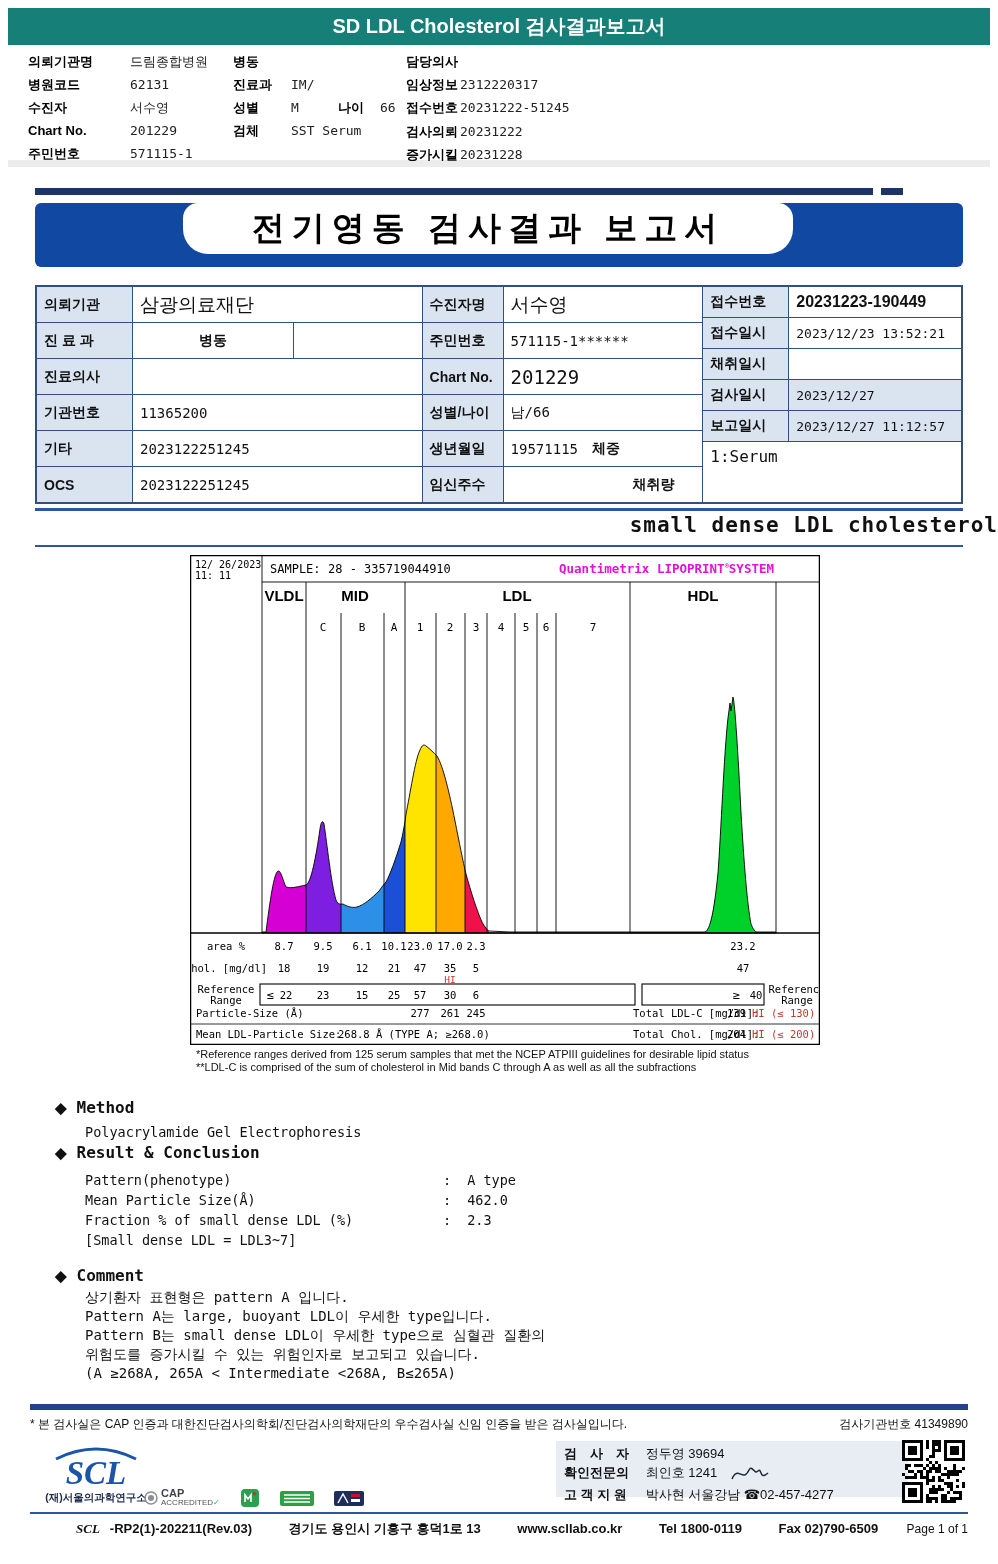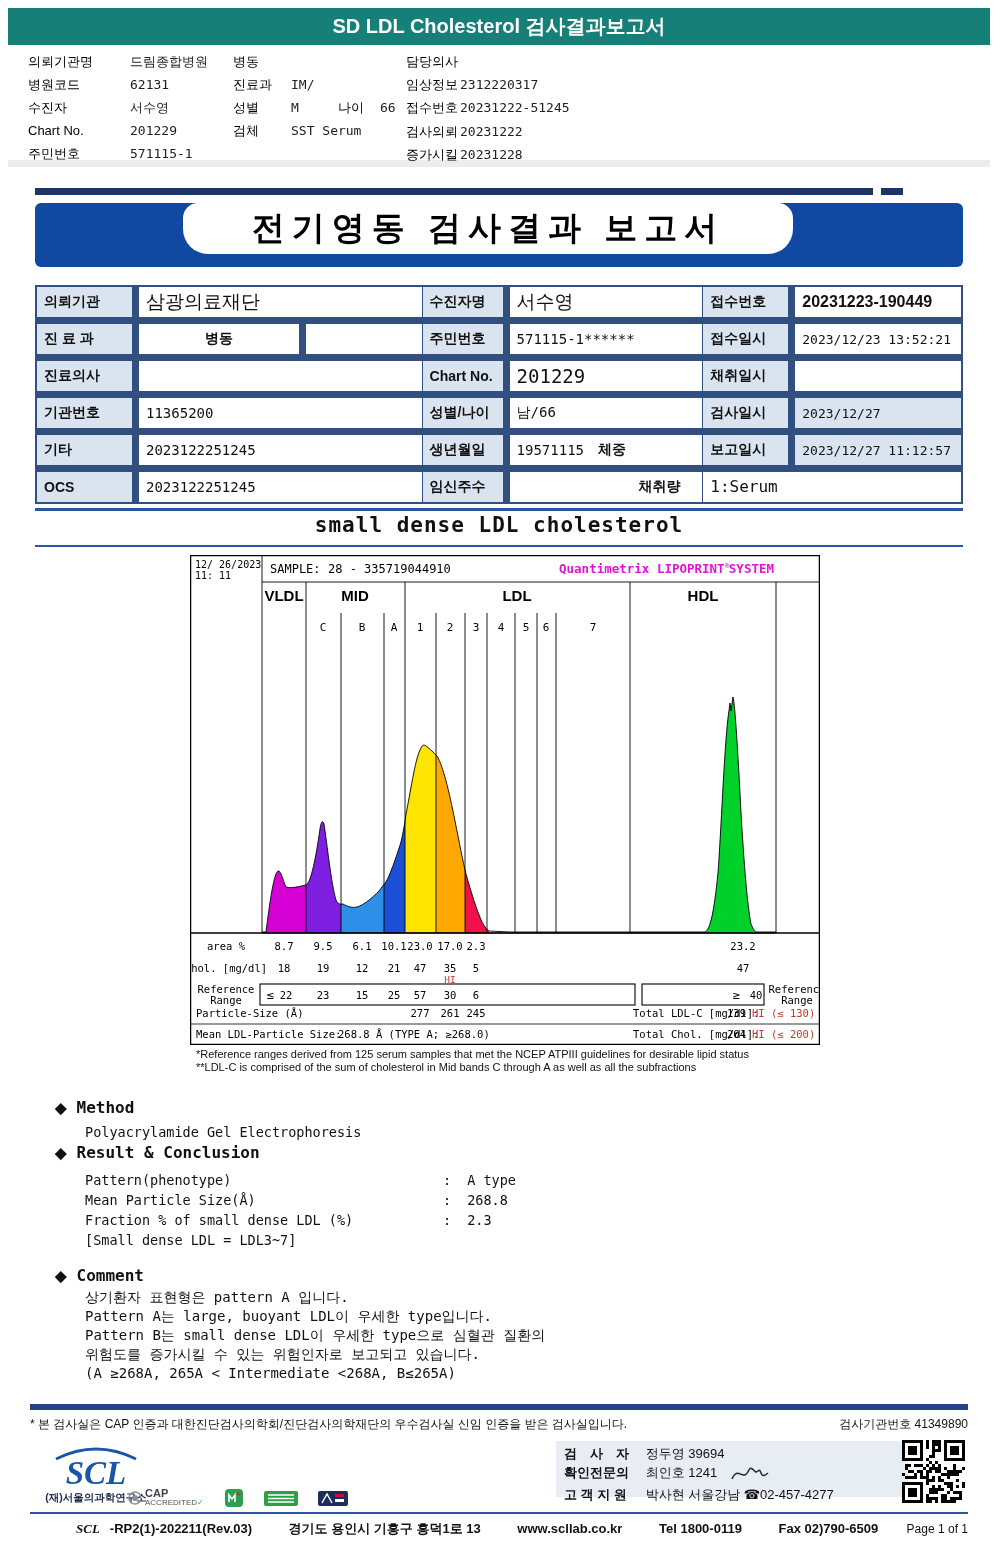--- a/index.html
+++ b/index.html
@@ -4,54 +4,54 @@
 <style>
   html,body{margin:0;padding:0;background:#fff;}
   .page{position:relative;width:998px;height:1564px;background:#fff;overflow:hidden;
         font-family:"Liberation Sans","DejaVu Sans",sans-serif;color:#111;}
   
   .teal-bar{position:absolute;left:8px;top:8px;width:982px;height:37px;background:#157f78;
             color:#ffffff;display:flex;align-items:center;justify-content:center;
             font-size:20px;font-weight:bold;}
   
   .pinfo{position:absolute;left:8px;top:48px;width:982px;height:112px;border-bottom:7px solid #ececec;}
-  .pl{font-weight:normal;font-size:13px;color:#000;}
+  .pl{font-weight:bold;font-size:13px;color:#000;}
   .pv{font-size:13px;color:#222;font-family:"DejaVu Sans Mono",monospace;}
   .pi{position:absolute;white-space:nowrap;}
   
   .banner{position:absolute;left:35px;top:188px;width:856px;height:84px;}
   .banner-topline{position:absolute;left:0;top:0;width:838px;height:7px;background:#1c3566;}
   .banner-topsq{position:absolute;left:846px;top:0;width:22px;height:7px;background:#1c3566;}
   .banner-main{position:absolute;left:0;top:15px;width:928px;height:64px;background:#1148a2;border-radius:6px;}
   .banner-white{position:absolute;left:148px;right:170px;top:0;height:51px;background:#fff;
                 border-radius:15px 15px 25px 25px;display:flex;align-items:center;justify-content:center;}
   .banner-title{font-size:33px;font-weight:600;letter-spacing:7px;color:#000;white-space:nowrap;}
   
   .itable{position:absolute;left:35px;top:285px;width:928px;height:219px;display:flex;
           background:#31507f;border:2px solid #31507f;box-sizing:border-box;}
-  .grp{display:grid;gap:7px;background:#31507f;}
+  .grp{display:grid;gap:1px;background:#31507f;}
   .grp+.grp{margin-left:1px;}
   .grp.gleft{width:385px;grid-template-columns:95px 160px 1fr;grid-template-rows:repeat(6,1fr);}
   .grp.gmid{width:280px;grid-template-columns:80px 1fr;grid-template-rows:repeat(6,1fr);}
   .grp.gright{width:258px;grid-template-columns:85px 1fr;grid-template-rows:repeat(5,30px) 1fr;}
   .cell{background:#fff;display:flex;align-items:center;padding:0 7px;font-size:14px;
         white-space:nowrap;overflow:hidden;}
   .cell.lab{background:#dae4f0;font-weight:bold;}
   .cell.big{font-size:19px;}
   .cell.bold{font-weight:bold;}
   .cell.mono{font-family:"DejaVu Sans Mono",monospace;}
   .cell.ctr{justify-content:center;}
   .cell.tint{background:#dae4f0;}
   .span2{grid-column:2/4;}
   .noteCell{grid-column:1/3;align-items:flex-start!important;padding-top:5px;
             font-family:"DejaVu Sans Mono",monospace;font-size:16px;}
   .wlab{font-weight:bold;font-family:"Liberation Sans",sans-serif;}
   
   .sline{position:absolute;left:35px;width:928px;background:#2b55a5;}
-  .stitle{position:absolute;left:0;top:513px;width:998px;text-align:center;
+  .stitle{position:absolute;left:0;top:513px;width:998px;text-align:right;
           font-family:"DejaVu Sans Mono",monospace;font-weight:bold;font-size:21px;letter-spacing:1px;}
   
   .chart{position:absolute;left:190px;top:555px;}
   
   .fnotes{position:absolute;left:196px;top:1048px;width:640px;font-size:11px;line-height:13px;color:#111;}
   .sec-h{position:absolute;font-family:"DejaVu Sans Mono",monospace;font-weight:bold;font-size:16px;}
   .diam{font-size:15px;margin-right:10px;font-family:"Liberation Sans",sans-serif;}
   .sec-body{position:absolute;font-family:"DejaVu Sans Mono",monospace;font-size:13.5px;}
   .r-row{line-height:20px;white-space:nowrap;}
   .r-lab{display:inline-block;width:358px;}
@@ -60,21 +60,21 @@
   
   .thickline{position:absolute;left:30px;top:1404px;width:938px;height:6px;background:#24418c;}
   .certline{position:absolute;left:30px;top:1416px;width:938px;display:flex;
             justify-content:space-between;font-size:12px;}
   .fbox{position:absolute;left:556px;top:1441px;width:352px;height:56px;background:#e8edf4;
         padding:3px 8px;box-sizing:border-box;}
   .fb-row{line-height:19px;font-size:13px;white-space:nowrap;}
   .fb-lab{display:inline-block;width:78px;font-weight:bold;}
   .scl-wrap{position:absolute;left:36px;top:1446px;width:120px;text-align:center;}
   .scl-sub{font-size:10.5px;font-weight:bold;color:#1c2a4a;margin-top:-3px;}
-  .certlogos{position:absolute;left:128px;top:1488px;display:flex;align-items:center;gap:20px;}
+  .certlogos{position:absolute;left:144px;top:1488px;display:flex;align-items:center;gap:20px;}
   .caplogo{display:flex;align-items:center;font-size:8px;color:#555;line-height:8px;}
   .bottomline{position:absolute;left:30px;top:1520px;width:938px;display:flex;
               justify-content:space-between;font-size:13px;align-items:baseline;}
   .bl-left span{margin-right:10px;margin-left:23px;}
   .sclital{font-family:"Liberation Serif",serif;font-style:italic;font-weight:bold;}
   .qr{position:absolute;left:902px;top:1440px;}
 </style>
 </head>
 <body>
 
@@ -354,21 +354,21 @@
   <div class="sec-body" style="left:85px;top:1124px">Polyacrylamide Gel Electrophoresis</div>
 
   <div class="sec-h" style="left:55px;top:1143px">
     <span class="diam">◆</span><span>Result &amp; Conclusion</span>
   </div>
   <div class="sec-body" style="left:85px;top:1170px">
     <div class="r-row">
       <span class="r-lab">Pattern(phenotype)</span><span>:</span><span class="r-val">A type</span>
     </div>
     <div class="r-row">
-      <span class="r-lab">Mean Particle Size(Å)</span><span>:</span><span class="r-val">268.8</span>
+      <span class="r-lab">Mean Particle Size(Å)</span><span>:</span><span class="r-val">462.0</span>
     </div>
     <div class="r-row">
       <span class="r-lab">Fraction % of small dense LDL (%)</span><span>:</span><span class="r-val">2.3</span>
     </div>
     <div class="r-row">[Small dense LDL = LDL3~7]</div>
   </div>
 
   <div class="sec-h" style="left:55px;top:1266px">
     <span class="diam">◆</span><span>Comment</span>
   </div>

